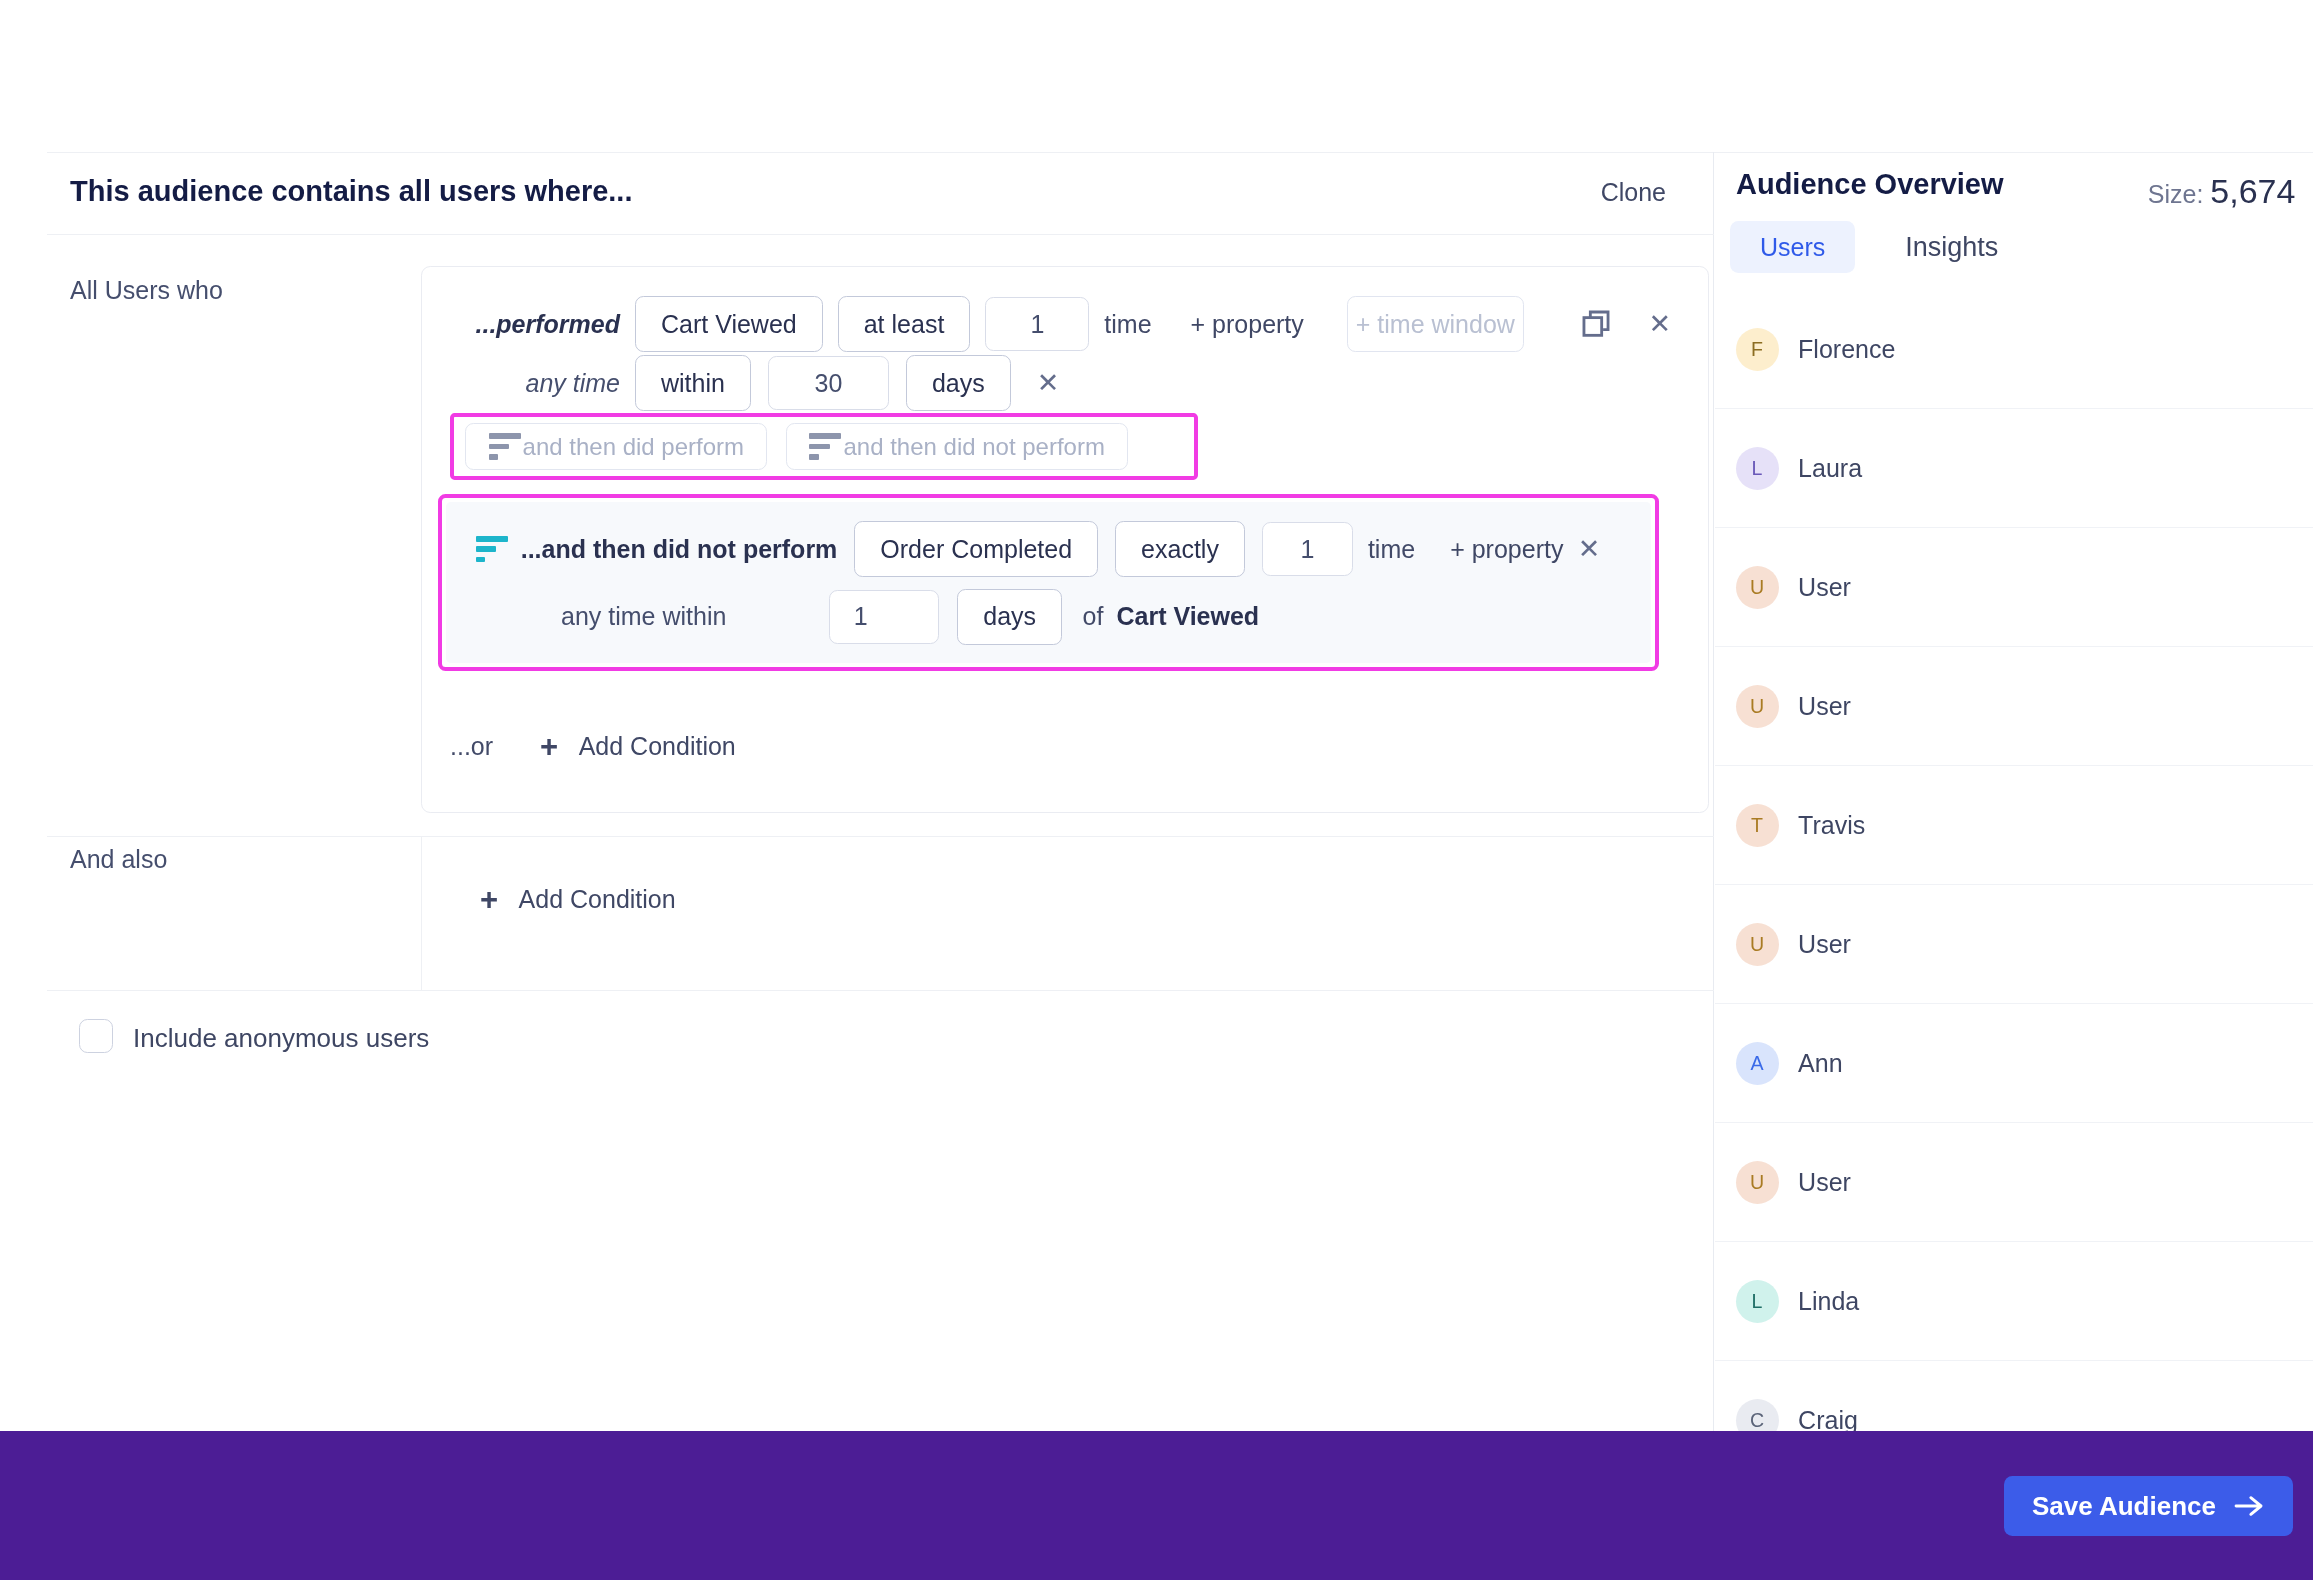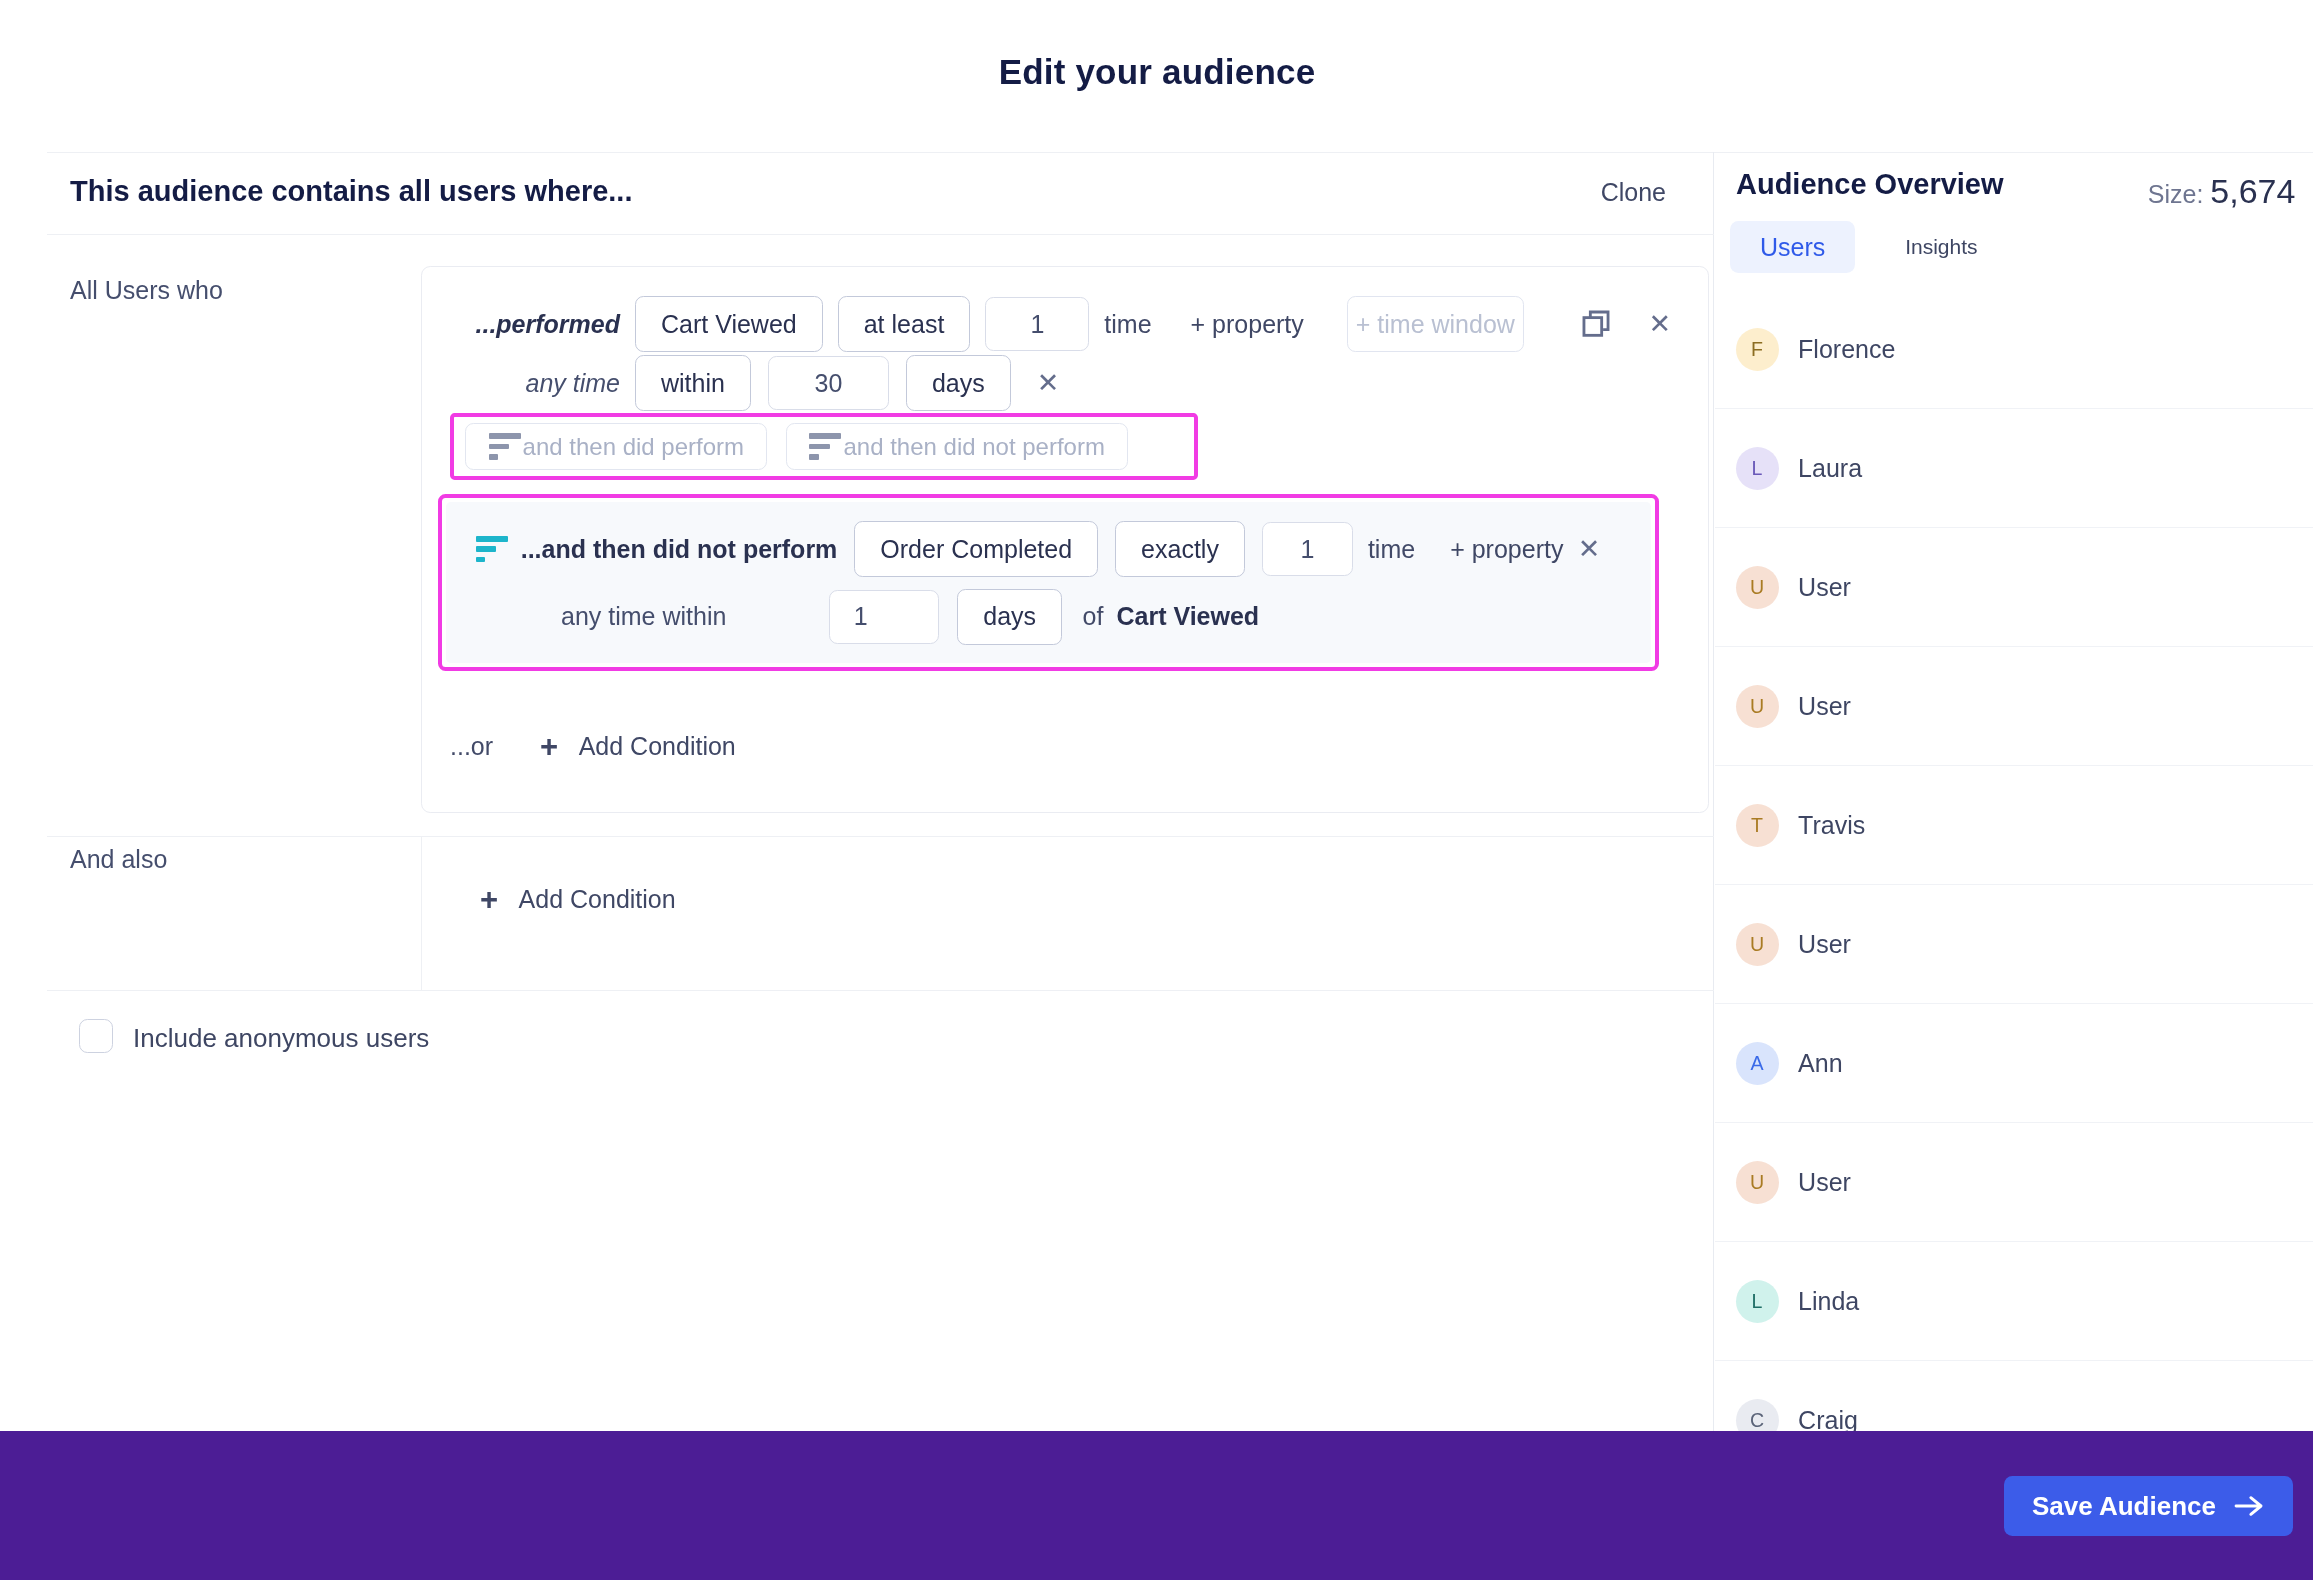--- a/index.html
+++ b/index.html
@@ -84,40 +84,39 @@
     border-radius:8.4px;background:#fff;box-sizing:border-box;cursor:pointer;}
   .anon-label{position:absolute;left:133px;top:1023px;font-size:26px;color:#3e4663;}
 
   
   .sb-title{position:absolute;left:1736px;top:168px;font-size:29px;font-weight:700;color:#141c45;}
   .sb-size{position:absolute;right:18.6px;top:172px;font-size:25px;color:#6e7590;}
   .sb-size b{color:#2a3150;font-weight:500;font-size:34px;}
   .tab-users{position:absolute;left:1730px;top:221px;height:52px;padding:0 30px;display:inline-flex;
     align-items:center;background:#edf2fe;border-radius:8.4px;font-size:25px;color:var(--tabblue,#2f5ae9);cursor:pointer;}
   .tab-insights{position:absolute;left:1894px;top:221px;height:52px;padding:0 11.2px;display:inline-flex;
-    align-items:center;font-size:21px;color:#3e4663;cursor:pointer;}
+    align-items:center;font-size:27px;color:#3e4663;cursor:pointer;}
 
   .user-list{position:absolute;left:1715px;top:290px;width:598px;height:1141px;overflow:hidden;}
   .user-row{height:118px;border-bottom:1.9px solid #f0f2f6;display:flex;align-items:center;padding-left:20.5px;}
   .avatar{width:43px;height:43px;border-radius:50%;display:inline-flex;align-items:center;
     justify-content:center;font-size:19.6px;flex:0 0 auto;}
   .user-name{margin-left:19.6px;font-size:25px;color:#3e4663;}
 
   
   .footer{position:absolute;left:0;top:1431px;width:2314px;height:149px;background:#4c1d95;padding-left:25px;}
   .save-btn{position:absolute;right:46px;top:45px;height:60px;padding:0 28px;border:none;border-radius:8.4px;
     background:var(--blue,#3c5ce9);color:#fff;font-size:26px;font-weight:600;font-family:"Liberation Sans",sans-serif;
     display:inline-flex;align-items:center;gap:17px;cursor:pointer;}
 </style>
 </head>
 <body>
 
 <div id="app">
 
-  <div class="page-title">Edit your audience</div>
 
   <div class="card-top"></div>
   <div class="sidebar-border"></div>
 
   <div class="main-header">
     <div class="h-title">This audience contains all users where...</div>
     <div class="clone">Clone</div>
   </div>
 
   <div class="who-label">All Users who</div>

